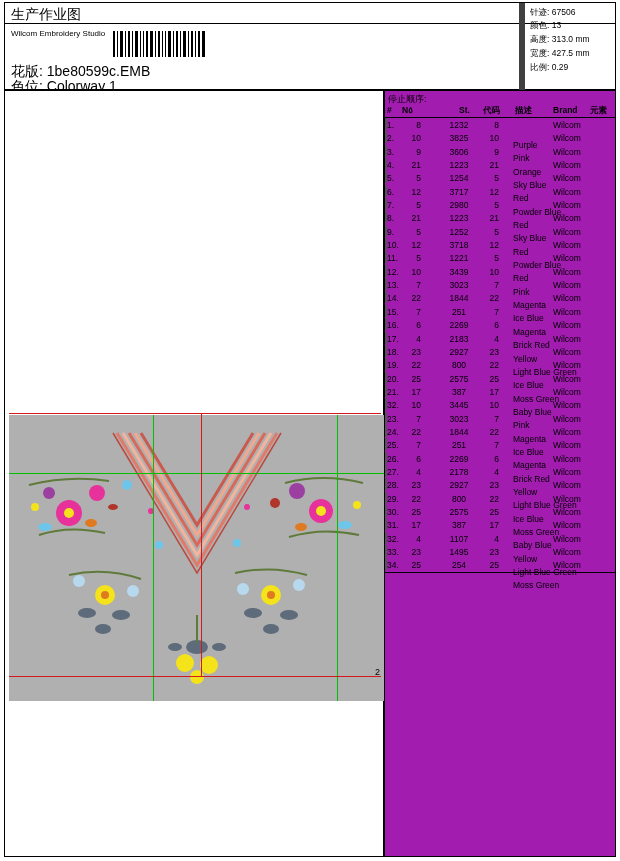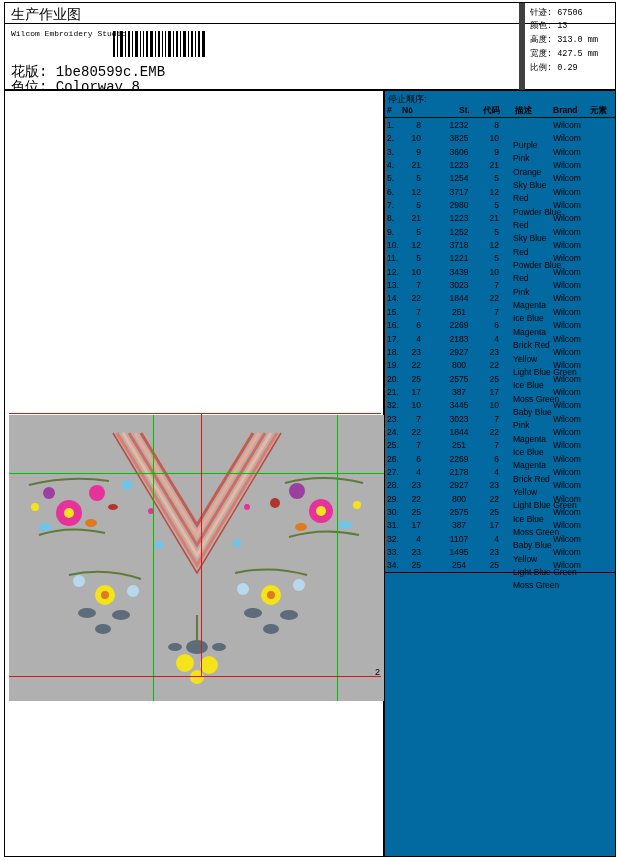--- a/index.html
+++ b/index.html
@@ -12,21 +12,21 @@
     position:relative;
     overflow:hidden;
   }
   .page{
     position:absolute;left:0;top:0;width:620px;height:861px;
     box-sizing:border-box;
   }
   
   .hdr{
     position:absolute;left:4px;top:2px;width:612px;height:88px;
-    border:1px solid #000;box-sizing:border-box;font-family:Liberation Mono, monospace;
+    border:1px solid #000;box-sizing:border-box;
   }
   .hdr-title{
     position:absolute;left:6px;top:3px;font-size:14px;font-weight:normal;
   }
   .hdr-sub{
     position:absolute;left:6px;top:26px;font-size:8px;color:#000;
   }
   .hdr-line{
     position:absolute;left:0;top:20px;width:100%;height:1px;background:#000;
   }
@@ -66,21 +66,21 @@
   .guide-h{position:absolute;left:0;height:1px;width:100%;background:#d21a1a;}
   .guide-vg{position:absolute;top:0;width:1px;height:100%;background:#00c000;}
   .guide-hg{position:absolute;left:0;height:1px;width:100%;background:#00c000;}
   .page-num{
     position:absolute;left:370px;top:576px;font-size:9px;
   }
 
   
   .tbl-box{
     position:absolute;left:384px;top:90px;width:232px;height:767px;
-    border:1px solid #000;box-sizing:border-box;background:#0369a1;
+    border:1px solid #000;box-sizing:border-box;background:#a21caf;
   }
   .tbl-title{
     position:absolute;left:3px;top:2px;font-size:9px;
   }
   .tbl-hdr{
     position:absolute;left:0;top:14px;width:100%;height:13px;
     border-bottom:1px solid #000;box-sizing:border-box;
   }
   .th{position:absolute;font-size:8.5px;font-weight:bold;}
   .th-num{left:2px;}
@@ -145,21 +145,21 @@
         <i style="left:85px;width:2px"></i>
       <i style="left:89px;width:3px"></i>
     </div>
 
     <div class="hdr-field f1">
       <span>花版:</span>
       <span>1be80599c.EMB</span>
     </div>
     <div class="hdr-field f2">
       <span>色位:</span>
-      <span>Colorway 8</span>
+      <span>Colorway 1</span>
     </div>
 
     <div class="rightcol">
       <div class="rf rf1">
         <span>针迹:</span>
         <span>67506</span>
       </div>
       <div class="rf rf2">
         <span>颜色:</span>
         <span>13</span>

